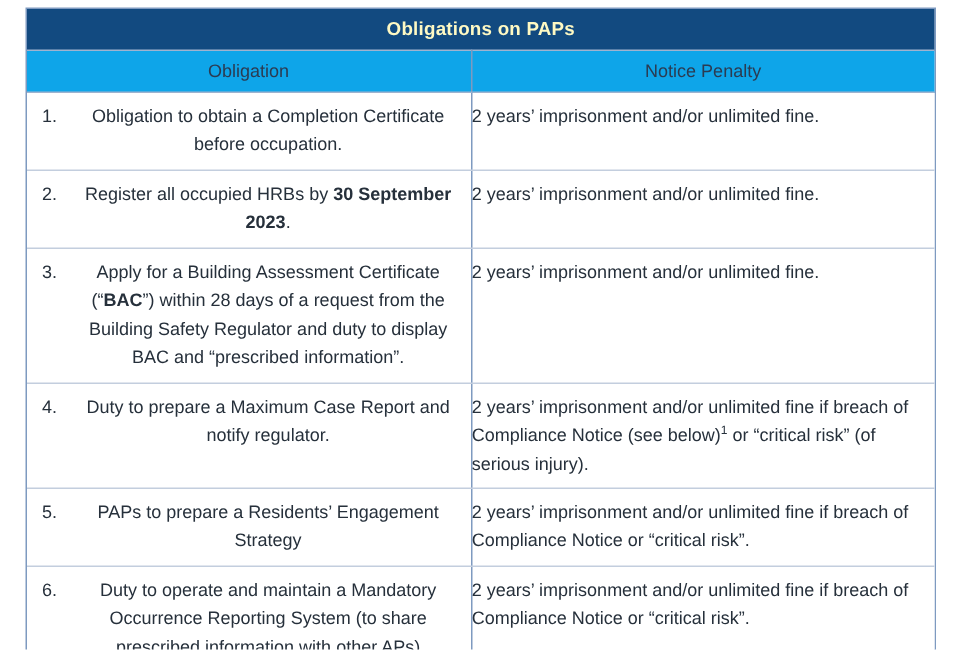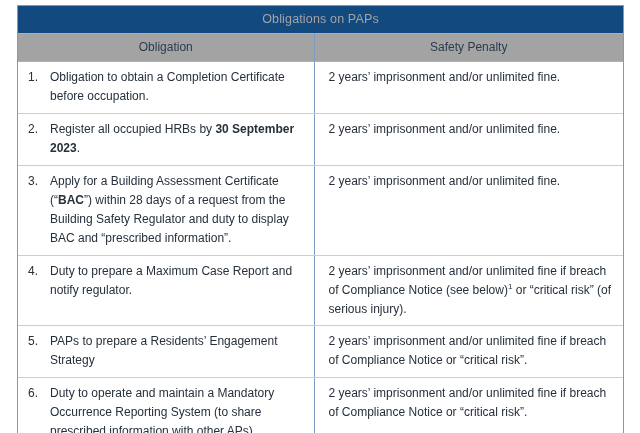--- a/index.html
+++ b/index.html
@@ -34,32 +34,32 @@
 
   table.obligations {
     width: 100%;
     border-collapse: collapse;
     table-layout: fixed;
   }
 
   
   tr.title-row th {
     background: #124A80;
-    color: #a3a3a3;
+    color: #fef9c3;
     font-size: 12.5px;
-    font-weight: normal;
+    font-weight: bold;
     text-align: center;
     padding: 6px 4px 7px 4px;
     letter-spacing: 0.15px;
     border: none;
   }
 
   
   tr.colhead-row th {
-    background: #a3a3a3;
+    background: #0ea5e9;
     color: #2B3B52;
     font-size: 12px;
     font-weight: normal;
     text-align: center;
     padding: 6px 4px 7px 4px;
     border-top: 1px solid #9FB3CF;
     border-bottom: 1px solid #9FB3CF;
   }
   tr.colhead-row th.col-obligation {
     border-right: 1px solid #7E9AC0;
@@ -74,40 +74,41 @@
     padding: 6px 10px 7px 10px;
     border-bottom: 1px solid #C3CEDE;
     background: #ffffff;
   }
   td.cell-obligation {
     border-right: 1px solid #7E9AC0;
     padding-left: 8px;
     padding-right: 6px;
   }
   td.cell-penalty {
-    padding-left: 14px;
+    padding-left: 0;
     padding-right: 8px;
   }
   tr.body-row:last-child td.cell {
     border-bottom: none;
   }
 
   
   .ob-inner {
     display: flex;
     align-items: flex-start;
   }
   .ob-num {
     flex: 0 0 22px;
     text-align: left;
     padding-left: 2px;
     color: #26303B;
   }
   .ob-text {
     flex: 1 1 auto;
+    text-align: center;
   }
 
   b, strong { font-weight: bold; }
 
   sup.fn {
     font-size: 8px;
     vertical-align: super;
     line-height: 0;
   }
 
@@ -125,21 +126,21 @@
       <colgroup>
         <col class="c-obligation">
         <col class="c-penalty">
       </colgroup>
       <thead>
         <tr class="title-row">
           <th colspan="2">Obligations on PAPs</th>
         </tr>
         <tr class="colhead-row">
           <th class="col-obligation">Obligation</th>
-          <th class="col-penalty">Safety Penalty</th>
+          <th class="col-penalty">Notice Penalty</th>
         </tr>
       </thead>
       <tbody id="table-body">
           <tr class="body-row">
             <td class="cell cell-obligation">
               <div class="ob-inner">
                 <span class="ob-num">1.</span>
                 <span class="ob-text">Obligation to obtain a Completion Certificate before occupation.</span>
               </div>
             </td>

